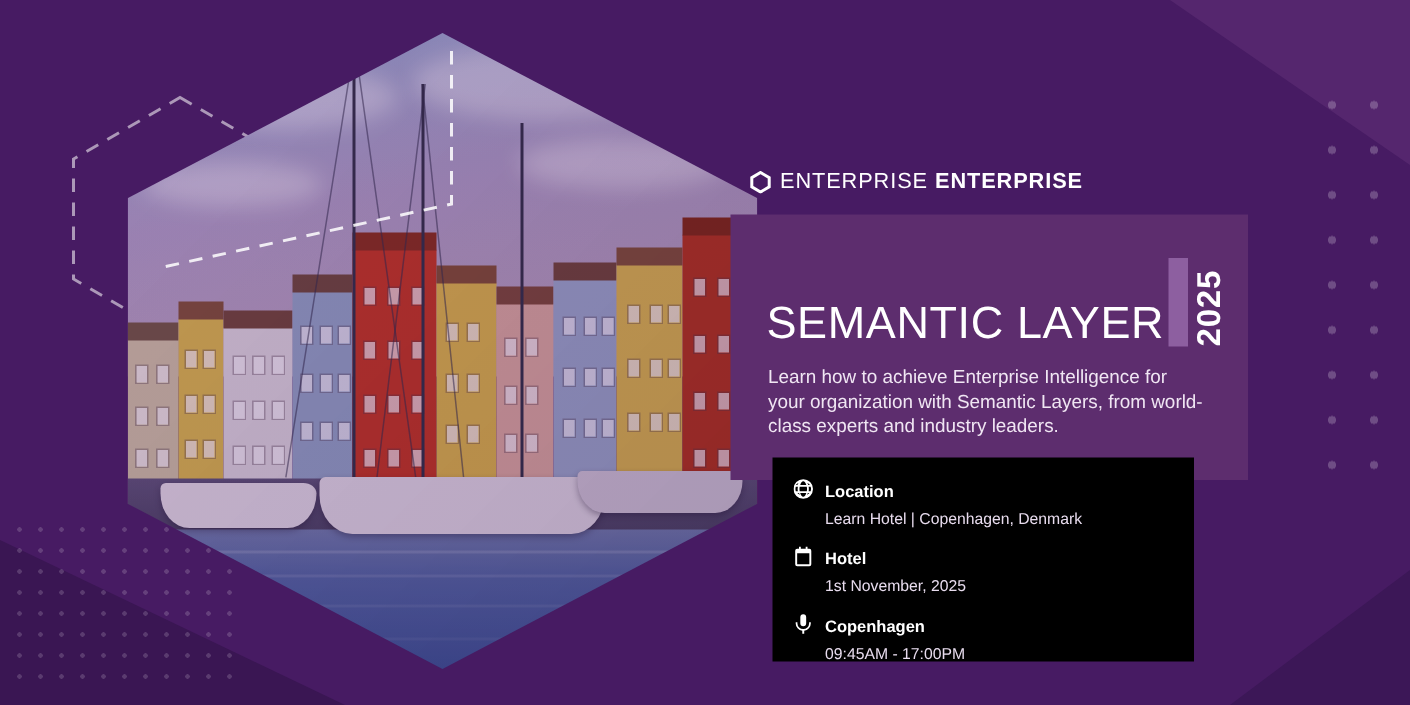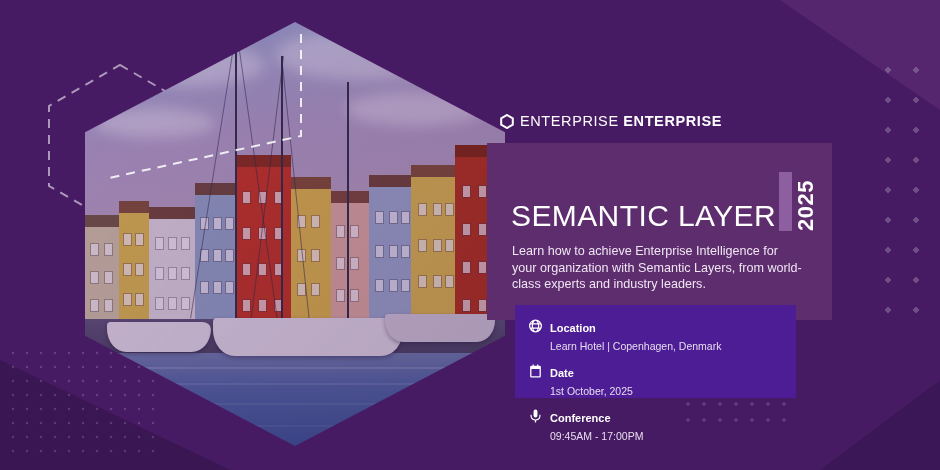--- a/index.html
+++ b/index.html
@@ -183,22 +183,22 @@
 
   .desc {
     position:absolute; left:512px; top:243px; width:290px;
     font-size:12.6px; line-height:16.5px; color:#F0E6F3; font-weight:400;
   }
 
   
   .info-panel {
     position:absolute;
     left:515px; top:305px;
-    width:281px; height:93px;
-    background:#4c1d95;
+    width:281px; height:136px;
+    background:#000000;
   }
   .info-list {
     position:absolute; left:14px; top:13px;
     display:flex; flex-direction:column; gap:9px;
   }
   .info-row { display:flex; align-items:flex-start; gap:8px; }
   .info-icon {
     width:13px; height:14px; flex:none; margin-top:1px;
     color:#FFFFFF;
   }
@@ -423,33 +423,33 @@
         </span>
       </div>
 
       <div class="info-row">
         <span class="info-icon">
           <svg viewBox="0 0 16 16">
               <path d="M4.5 0v1.6H3A1.6 1.6 0 001.4 3.2v11.2A1.6 1.6 0 003 16h10a1.6 1.6 0 001.6-1.6V3.2A1.6 1.6 0 0013 1.6h-1.5V0H10v1.6H6V0H4.5zM3 5.4h10v9H3v-9z"></path>
             </svg>
         </span>
         <span>
-          <span class="info-label">Date</span><br>
-          <span class="info-value">1st October, 2025</span>
+          <span class="info-label">Hotel</span><br>
+          <span class="info-value">1st November, 2025</span>
         </span>
       </div>
 
       <div class="info-row">
         <span class="info-icon">
           <svg viewBox="0 0 16 16">
               <path d="M8 0a2.4 2.4 0 00-2.4 2.4v5a2.4 2.4 0 104.8 0v-5A2.4 2.4 0 008 0zM3.2 6.6H1.8v.9a6.2 6.2 0 005.4 6.1V16h1.6v-2.4a6.2 6.2 0 005.4-6.1v-.9h-1.4v.9A4.8 4.8 0 018 12.2a4.8 4.8 0 01-4.8-4.7v-.9z"></path>
             </svg>
         </span>
         <span>
-          <span class="info-label">Conference</span><br>
+          <span class="info-label">Copenhagen</span><br>
           <span class="info-value">09:45AM - 17:00PM</span>
         </span>
       </div>
 
     </div>
   </div>
 
 </div>
 
 </body></html>

